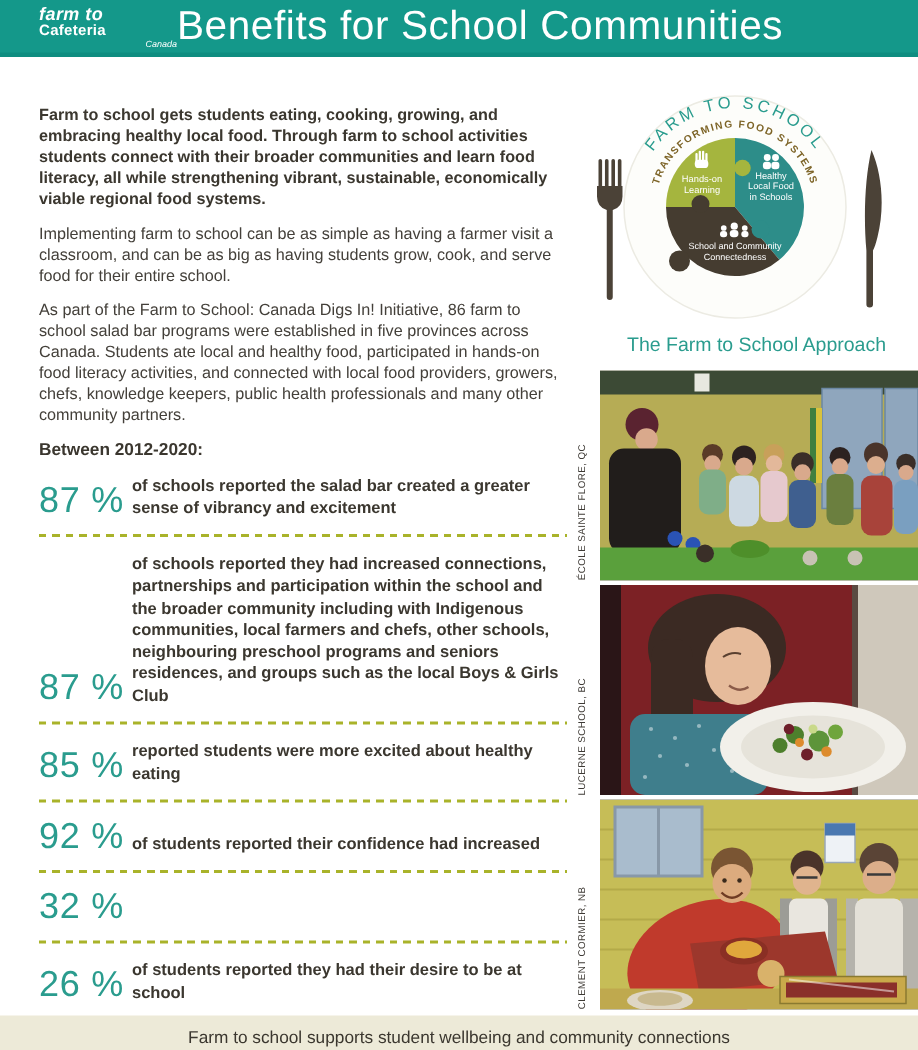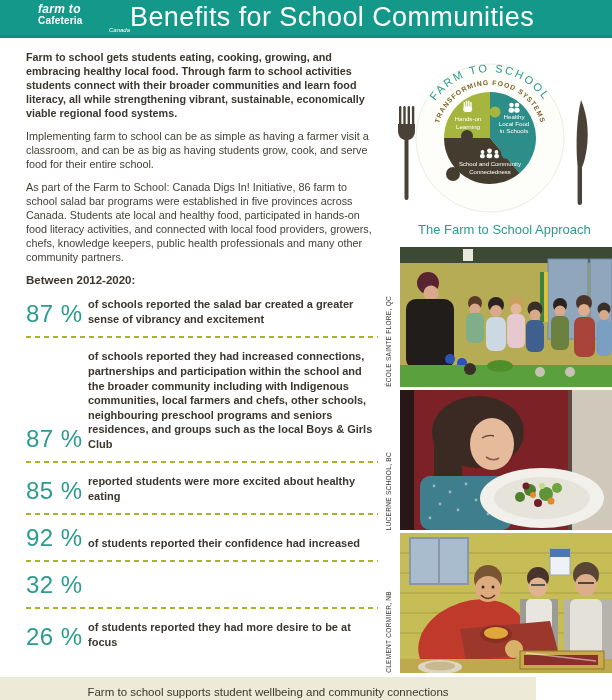--- a/index.html
+++ b/index.html
@@ -7,35 +7,35 @@
   .page {
     position:relative; width:612px; height:700px; overflow:hidden;
     background:#ffffff; font-family:"Liberation Sans", sans-serif;
     color:#3d3a32; margin:0 auto;
   }
   
   .header {
     height:38px; background:#14988a; display:flex; align-items:center;
     border-bottom:3px solid #0f8d80;
   }
-  .logo { margin-left:38px; width:92px; color:#fff; line-height:1; flex:0 0 auto; }
+  .logo { margin-left:26px; width:92px; color:#fff; line-height:1; flex:0 0 auto; }
   .logo .l1 { font-style:italic; font-weight:bold; font-size:12px; letter-spacing:.3px; }
   .logo .l2 { font-size:10px; font-weight:bold; letter-spacing:.2px; margin-top:1px; }
   .logo .l3 { font-size:6px; text-align:right; margin-top:1px; font-style:italic; }
   .title {
     color:#fff; font-size:27px; font-weight:400; letter-spacing:.4px;
     white-space:nowrap;
   }
   
   .content { display:flex; padding:12px 0 0 26px; }
   .left-col { flex:0 0 352px; width:352px; }
   .right-col { flex:1; display:flex; flex-direction:column; }
 
   .intro p { font-size:10.8px; line-height:1.3; margin-bottom:9px; color:#44403a; }
-  .intro p.bold { font-weight:bold; color:#3b372f; }
+  .intro p.bold { font-weight:bold; color:#3b372f;margin-top:20px; }
 
   .stats-heading { font-weight:bold; font-size:11.5px; margin:10px 0 10px 0; color:#3b372f; }
   .stat-row { display:flex; align-items:flex-end; margin:6px 0; }
   .stat-value {
     flex:0 0 62px; color:#2a9c8e; font-size:24px; font-weight:400;
     letter-spacing:.5px; line-height:1; padding-top:1px;
   }
   .stat-text { font-weight:bold; font-size:11px; line-height:1.32; color:#3b372f; padding-top:1px; }
   .dash-sep {
     height:2px; margin:10px 0;
@@ -55,21 +55,21 @@
     flex-direction:column;
   }
   .vcap span {
     writing-mode:vertical-rl; transform:rotate(180deg);
     font-size:6.5px; letter-spacing:.3px; color:#3e3a35; white-space:nowrap;
   }
   .photo-wrap { width:212px; height:140px; overflow:hidden; background:#888; }
   .photo-wrap svg { display:block; }
   
   .footer {
-    position:absolute; left:0; bottom:0; width:536px; height:23px;
+    position:absolute; left:0; bottom:0; width:612px; height:23px;
     background:#edead8; text-align:center; overflow:hidden;
   }
   .footer span { display:inline-block; margin-top:9px; font-size:11.5px; color:#3b372f; }
 </style>
 </head>
 <body>
 
 <div class="page">
 
   <div class="header">
@@ -116,21 +116,21 @@
       </div>
       <div class="dash-sep"></div>
 
       <div class="stat-row">
         <div class="stat-value">32 %</div>
       </div>
       <div class="dash-sep"></div>
 
       <div class="stat-row">
         <div class="stat-value">26 %</div>
-        <div class="stat-text">of students reported they had more desire to be at focus</div>
+        <div class="stat-text">of students reported they had their desire to be at school</div>
       </div>
     </div>
 
     <div class="right-col">
 
       <svg class="approach-logo" viewBox="0 0 227 172">
 
         <g fill="#4b4237">
           <rect x="14" y="56" width="2.4" height="22" rx="1.2"></rect>
           <rect x="18.3" y="56" width="2.4" height="22" rx="1.2"></rect>

